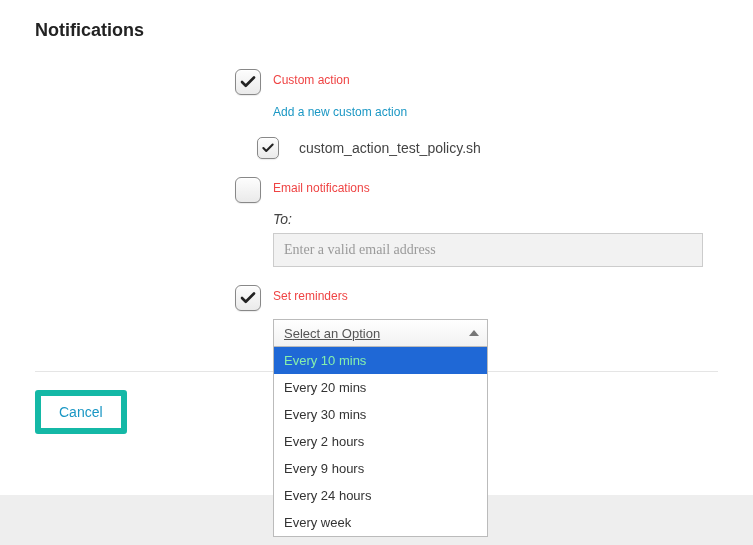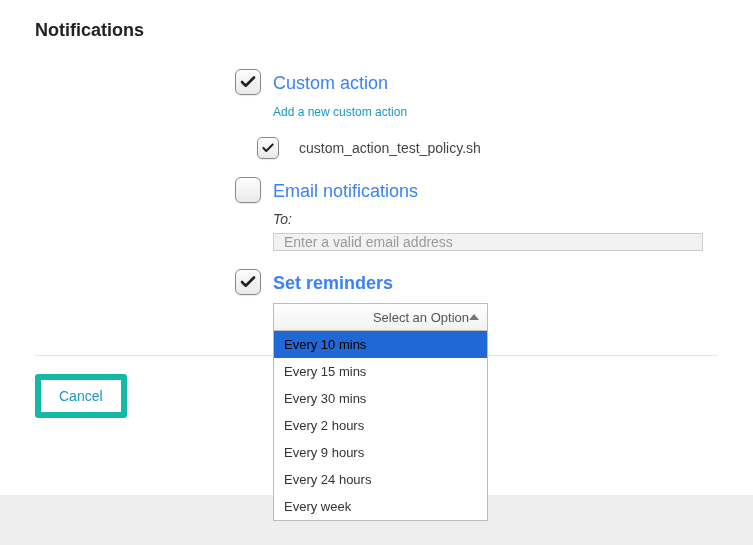--- a/index.html
+++ b/index.html
@@ -45,22 +45,22 @@
     }
     .checkbox.small {
       width: 22px;
       height: 22px;
       border-radius: 5px;
     }
     .checkbox svg { display: block; }
     .row-label {
       margin-left: 12px;
       padding-top: 4px;
-      color: #3b82f6;
-      font-size: 18px;
+      color: #ef4444;
+      font-size: 12px;
       text-align: right;
     }
     .sub-block {
       margin-left: 38px;
       margin-top: 6px;
       margin-bottom: 18px;
     }
     .link {
       color: #1a97c4;
       cursor: pointer;
@@ -78,47 +78,49 @@
       font-size: 14px;
     }
     .to-label {
       margin-bottom: 6px;
       color: #444;
       font-size: 14px;
       font-style: italic;
     }
     .email-input {
       width: 430px;
-      height: 18px;
+      height: 34px;
       border: 1px solid #ccc;
       background: #f2f2f2;
       padding: 0 10px;
       font-size: 14px;
       color: #888;
       outline: none;
+      font-family: Liberation Serif, serif;
     }
     .email-input::placeholder { color: #9a9a9a; }
     .reminder-block {
       margin-left: 38px;
       margin-top: 8px;
       position: relative;
     }
     .select-box {
       width: 215px;
       height: 28px;
       border: 1px solid #bbb;
       background: linear-gradient(#fff,#f2f2f2);
       display: flex;
       align-items: center;
-      justify-content: flex-end;
+      justify-content: space-between;
       padding: 0 8px 0 10px;
       cursor: pointer;
       font-size: 13px;
       color: #555;
       position: relative;
+      text-decoration: underline;
     }
     .select-box .arrow {
       width: 0; height: 0;
       border-left: 5px solid transparent;
       border-right: 5px solid transparent;
       border-bottom: 6px solid #777;
     }
     .dropdown {
       position: absolute;
       top: 28px;
@@ -130,21 +132,21 @@
       z-index: 10;
     }
     .dropdown .opt {
       padding: 6px 10px;
       font-size: 13px;
       color: #333;
       cursor: pointer;
     }
     .dropdown .opt.highlight {
       background: #1f68d6;
-      color: #000000;
+      color: #86efac;
     }
     hr.divider {
       border: none;
       border-top: 1px solid #e5e5e5;
       margin: 24px 0 18px 0;
     }
     .cancel-btn {
       display: inline-block;
       padding: 8px 18px;
       border: 6px solid #14b8a6;
@@ -191,36 +193,36 @@
 
     <div class="row">
       <span class="checkbox"></span>
       <span class="row-label">Email notifications</span>
     </div>
     <div class="sub-block">
       <div class="to-label">To:</div>
       <input class="email-input" type="text" placeholder="Enter a valid email address" style="">
     </div>
 
-    <div class="row" style="margin-top:14px;font-weight:bold;">
+    <div class="row" style="margin-top:14px;">
       <span class="checkbox">
         <svg width="18" height="18" viewBox="0 0 24 24">
             <path fill="none" stroke="#222" stroke-width="3.5" stroke-linecap="round" stroke-linejoin="round" d="M4 12l5 5L20 6"></path>
           </svg>
       </span>
       <span class="row-label">Set reminders</span>
     </div>
     <div class="reminder-block">
       <div class="select-box">
         <span>Select an Option</span>
         <span class="arrow"></span>
       </div>
       <div class="dropdown" id="reminder-dropdown">
           <div class="opt highlight">Every 10 mins</div>
-          <div class="opt">Every 15 mins</div>
+          <div class="opt">Every 20 mins</div>
           <div class="opt">Every 30 mins</div>
           <div class="opt">Every 2 hours</div>
           <div class="opt">Every 9 hours</div>
           <div class="opt">Every 24 hours</div>
           <div class="opt">Every week</div>
         </div>
     </div>
 
   </div>
 

